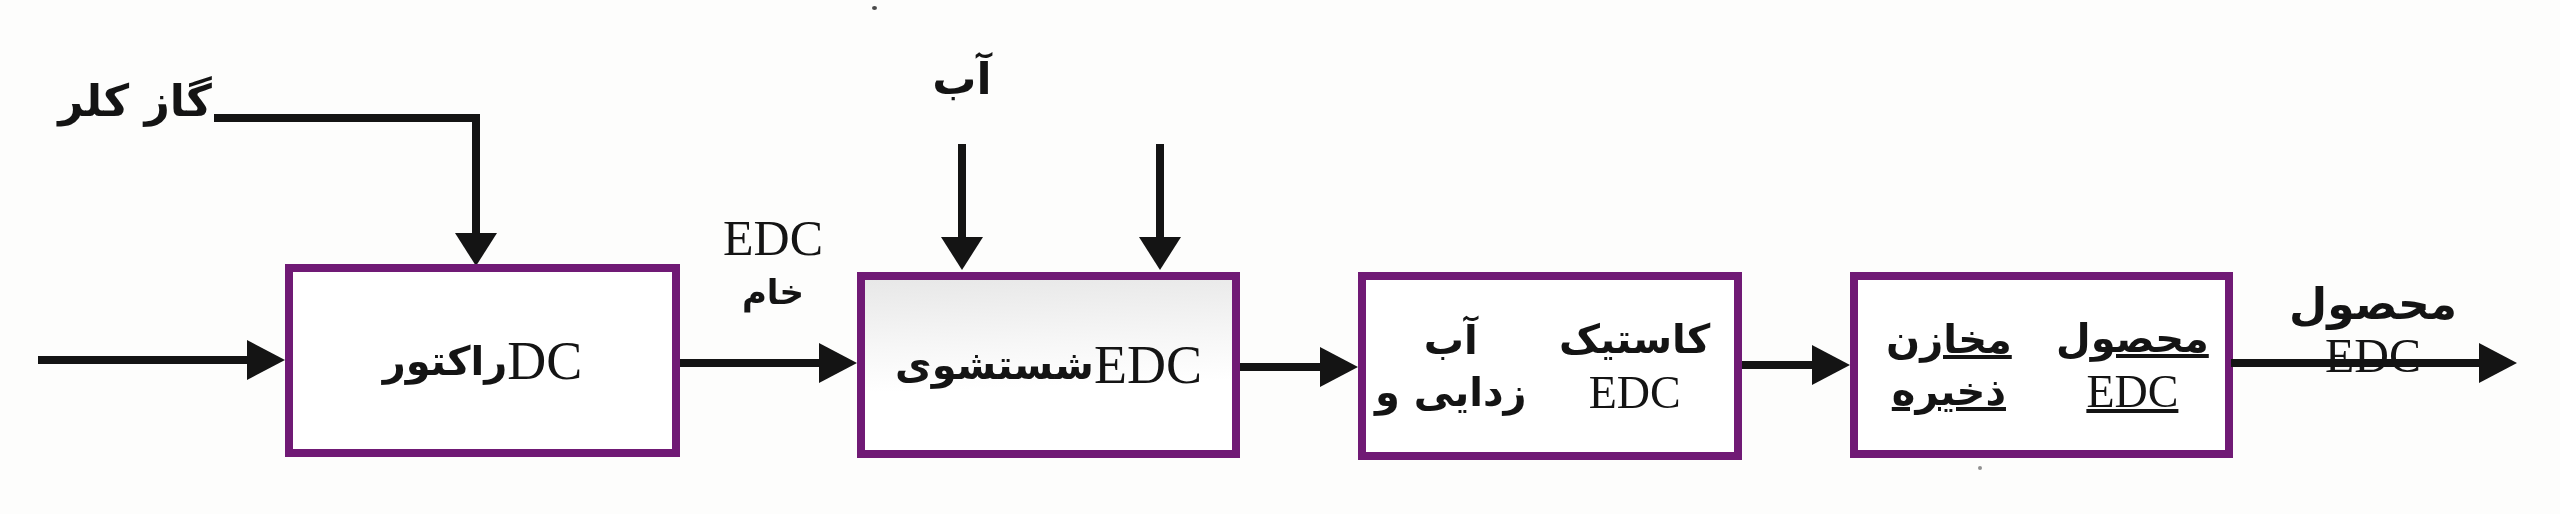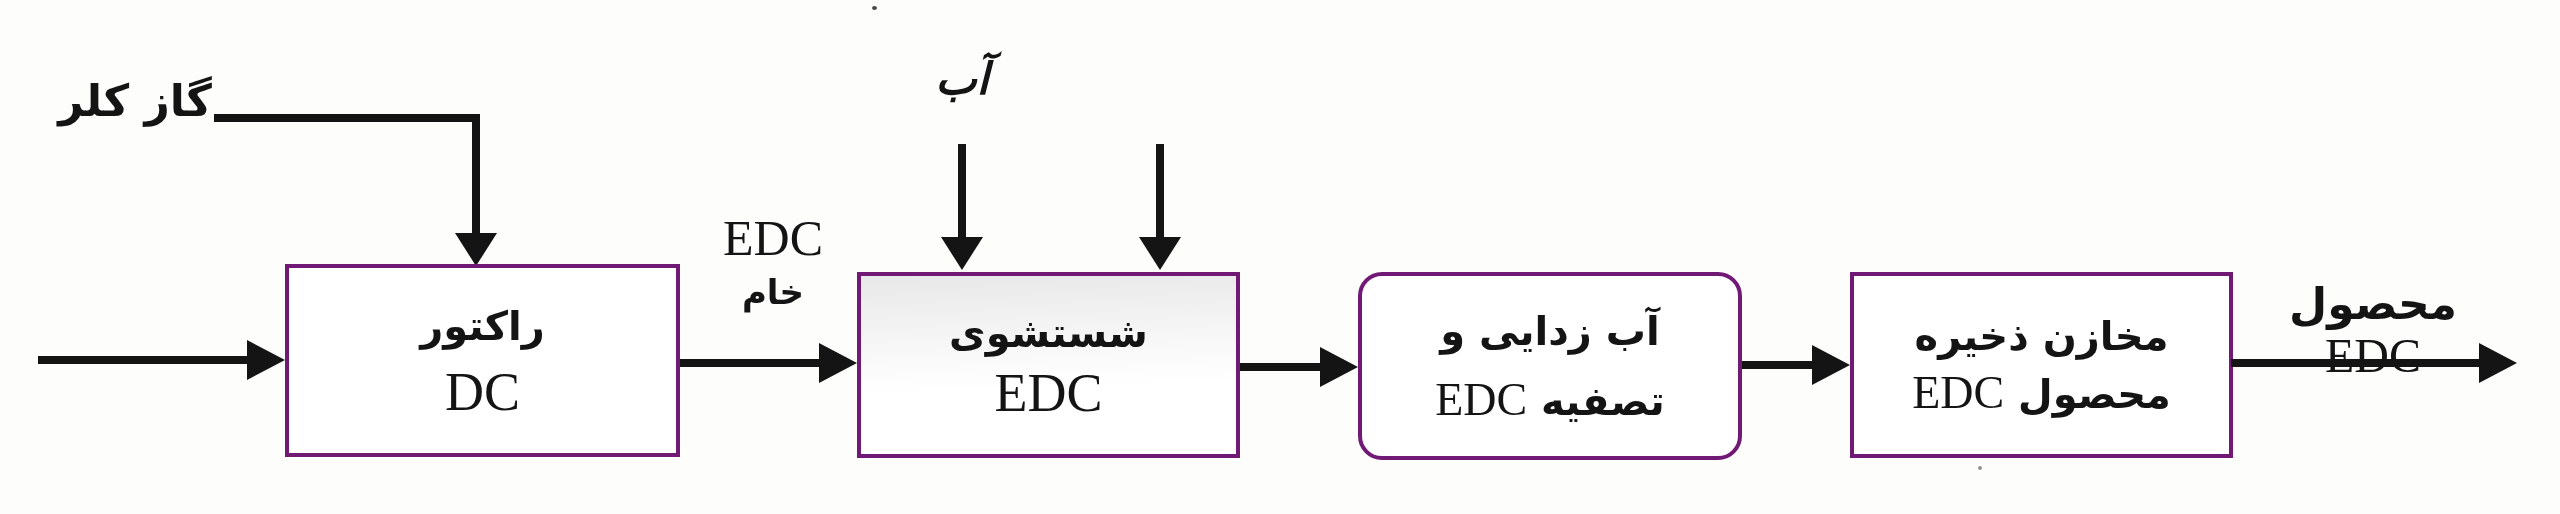--- a/index.html
+++ b/index.html
@@ -13,49 +13,49 @@
   }
   
   .hline{position:absolute;height:8px;background:#141414;}
   .vline{position:absolute;width:8px;background:#141414;}
   .head-right{position:absolute;width:0;height:0;
     border-top:20px solid transparent;border-bottom:20px solid transparent;
     border-left:38px solid #141414;}
   .head-down{position:absolute;width:0;height:0;
     border-left:21px solid transparent;border-right:21px solid transparent;
     border-top:33px solid #141414;}
-  .box{position:absolute;border:4px solid #701a75;background:#ffffff;
-    display:flex;flex-direction:column;align-items:center;justify-content:center;
+  .box{position:absolute;border:8px solid #701a75;background:#ffffff;
+    display:flex;align-items:center;justify-content:center;
     box-sizing:border-box;text-align:center;}
   .fa{font-family:"DejaVu Sans",sans-serif;font-weight:bold;}
   .latin{font-family:"Liberation Serif","DejaVu Serif",serif;font-weight:normal;}
   .box .fa{font-size:40px;line-height:52px;}
   .box .latin-line{font-size:54px;line-height:60px;}
   .box .latin-inline{font-size:46px;font-weight:normal;}
   .flabel{position:absolute;text-align:center;font-weight:bold;font-size:44px;line-height:50px;}
   
   [data-name="chlorine-label"]{left:52px;top:76px;width:166px;}
   [data-name="chlorine-line-horizontal"]{left:214px;top:114px;width:266px;}
   [data-name="chlorine-line-vertical"]{left:472px;top:114px;height:122px;}
   [data-name="chlorine-arrowhead-icon"]{left:455px;top:233px;}
   [data-name="ethylene-label"]{left:50px;top:290px;width:126px;}
   [data-name="ethylene-line"]{left:38px;top:356px;width:213px;}
   [data-name="ethylene-arrowhead-icon"]{left:247px;top:340px;}
-  [data-name="water-label"]{left:912px;top:54px;width:100px;font-style:italic;}
+  [data-name="water-label"]{left:912px;top:54px;width:100px;}
   [data-name="water-line"]{left:958px;top:144px;height:94px;}
   [data-name="water-arrowhead-icon"]{left:941px;top:237px;}
   [data-name="caustic-label"]{left:1078px;top:58px;width:172px;}
   [data-name="caustic-line"]{left:1156px;top:144px;height:94px;}
   [data-name="caustic-arrowhead-icon"]{left:1139px;top:237px;}
   
   [data-name="reactor-box"]{left:285px;top:264px;width:395px;height:193px;row-gap:10px;}
   [data-name="washing-box"]{left:857px;top:272px;width:383px;height:186px;row-gap:4px;
     background:linear-gradient(178deg,rgba(110,110,110,0.16) 0%,rgba(140,140,140,0.07) 38%,rgba(255,255,255,0) 62%),#ffffff;}
-  [data-name="purification-box"]{left:1358px;top:272px;width:384px;height:188px;row-gap:16px;border-radius:24px;}
-  [data-name="storage-box"]{left:1850px;top:272px;width:383px;height:186px;row-gap:4px;}
+  [data-name="purification-box"]{left:1358px;top:272px;width:384px;height:188px;row-gap:16px;}
+  [data-name="storage-box"]{left:1850px;top:272px;width:383px;height:186px;row-gap:4px;text-decoration:underline;}
   .mixed-line{font-size:40px;line-height:54px;font-weight:bold;}
   
   [data-name="raw-edc-line"]{left:680px;top:359px;width:143px;}
   [data-name="raw-edc-arrowhead-icon"]{left:819px;top:343px;}
   [data-name="raw-edc-label"]{left:703px;top:212px;width:140px;position:absolute;text-align:center;}
   [data-name="raw-edc-label-line1"]{display:block;font-size:50px;line-height:52px;}
   [data-name="raw-edc-label-line2"]{display:block;font-size:34px;line-height:56px;}
   [data-name="washing-purification-line"]{left:1240px;top:363px;width:82px;}
   [data-name="washing-purification-arrowhead-icon"]{left:1320px;top:347px;}
   [data-name="purification-storage-line"]{left:1742px;top:361px;width:72px;}
@@ -107,21 +107,21 @@
     <span class="fa" dir="rtl" data-name="washing-box-label-fa">شستشوی</span>
     <span class="latin latin-line" data-name="washing-box-label-latin">EDC</span>
   </div>
 
   <div class="hline" data-name="washing-purification-line"></div>
   <div class="head-right" data-name="washing-purification-arrowhead-icon"></div>
 
   <div class="box" data-name="purification-box">
     <span class="fa" dir="rtl" data-name="purification-box-label-line1">آب زدایی و</span>
     <span class="mixed-line" dir="rtl" data-name="purification-box-label-line2">
-      <span class="fa" data-name="purification-box-label-fa">تصفیه</span>
+      <span class="fa" data-name="purification-box-label-fa">کاستیک</span>
       <span class="latin latin-inline" data-name="purification-box-label-latin">EDC</span>
     </span>
   </div>
 
   <div class="hline" data-name="purification-storage-line"></div>
   <div class="head-right" data-name="purification-storage-arrowhead-icon"></div>
 
   <div class="box" data-name="storage-box">
     <span class="fa" dir="rtl" data-name="storage-box-label-line1">مخازن ذخیره</span>
     <span class="mixed-line" dir="rtl" data-name="storage-box-label-line2">

